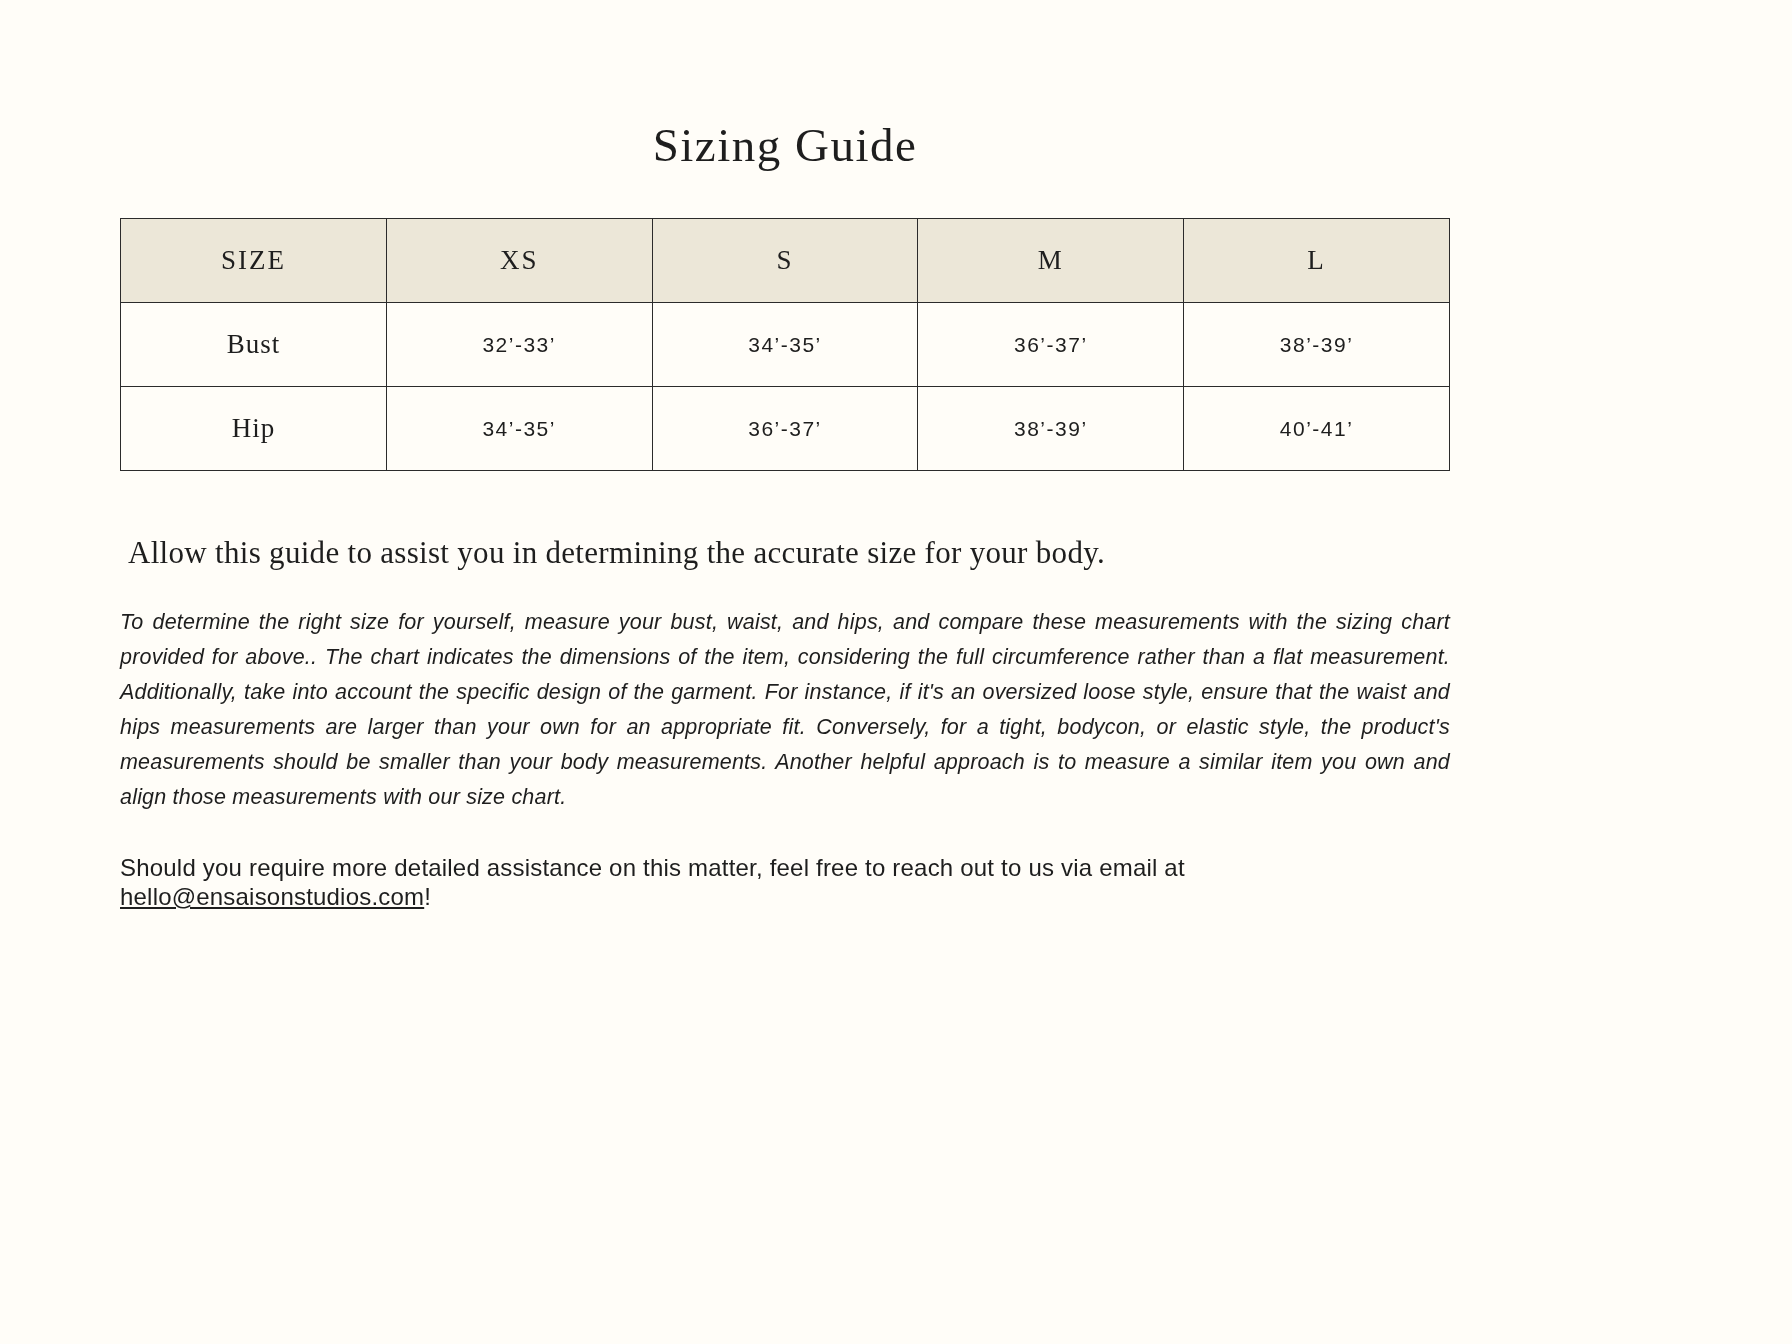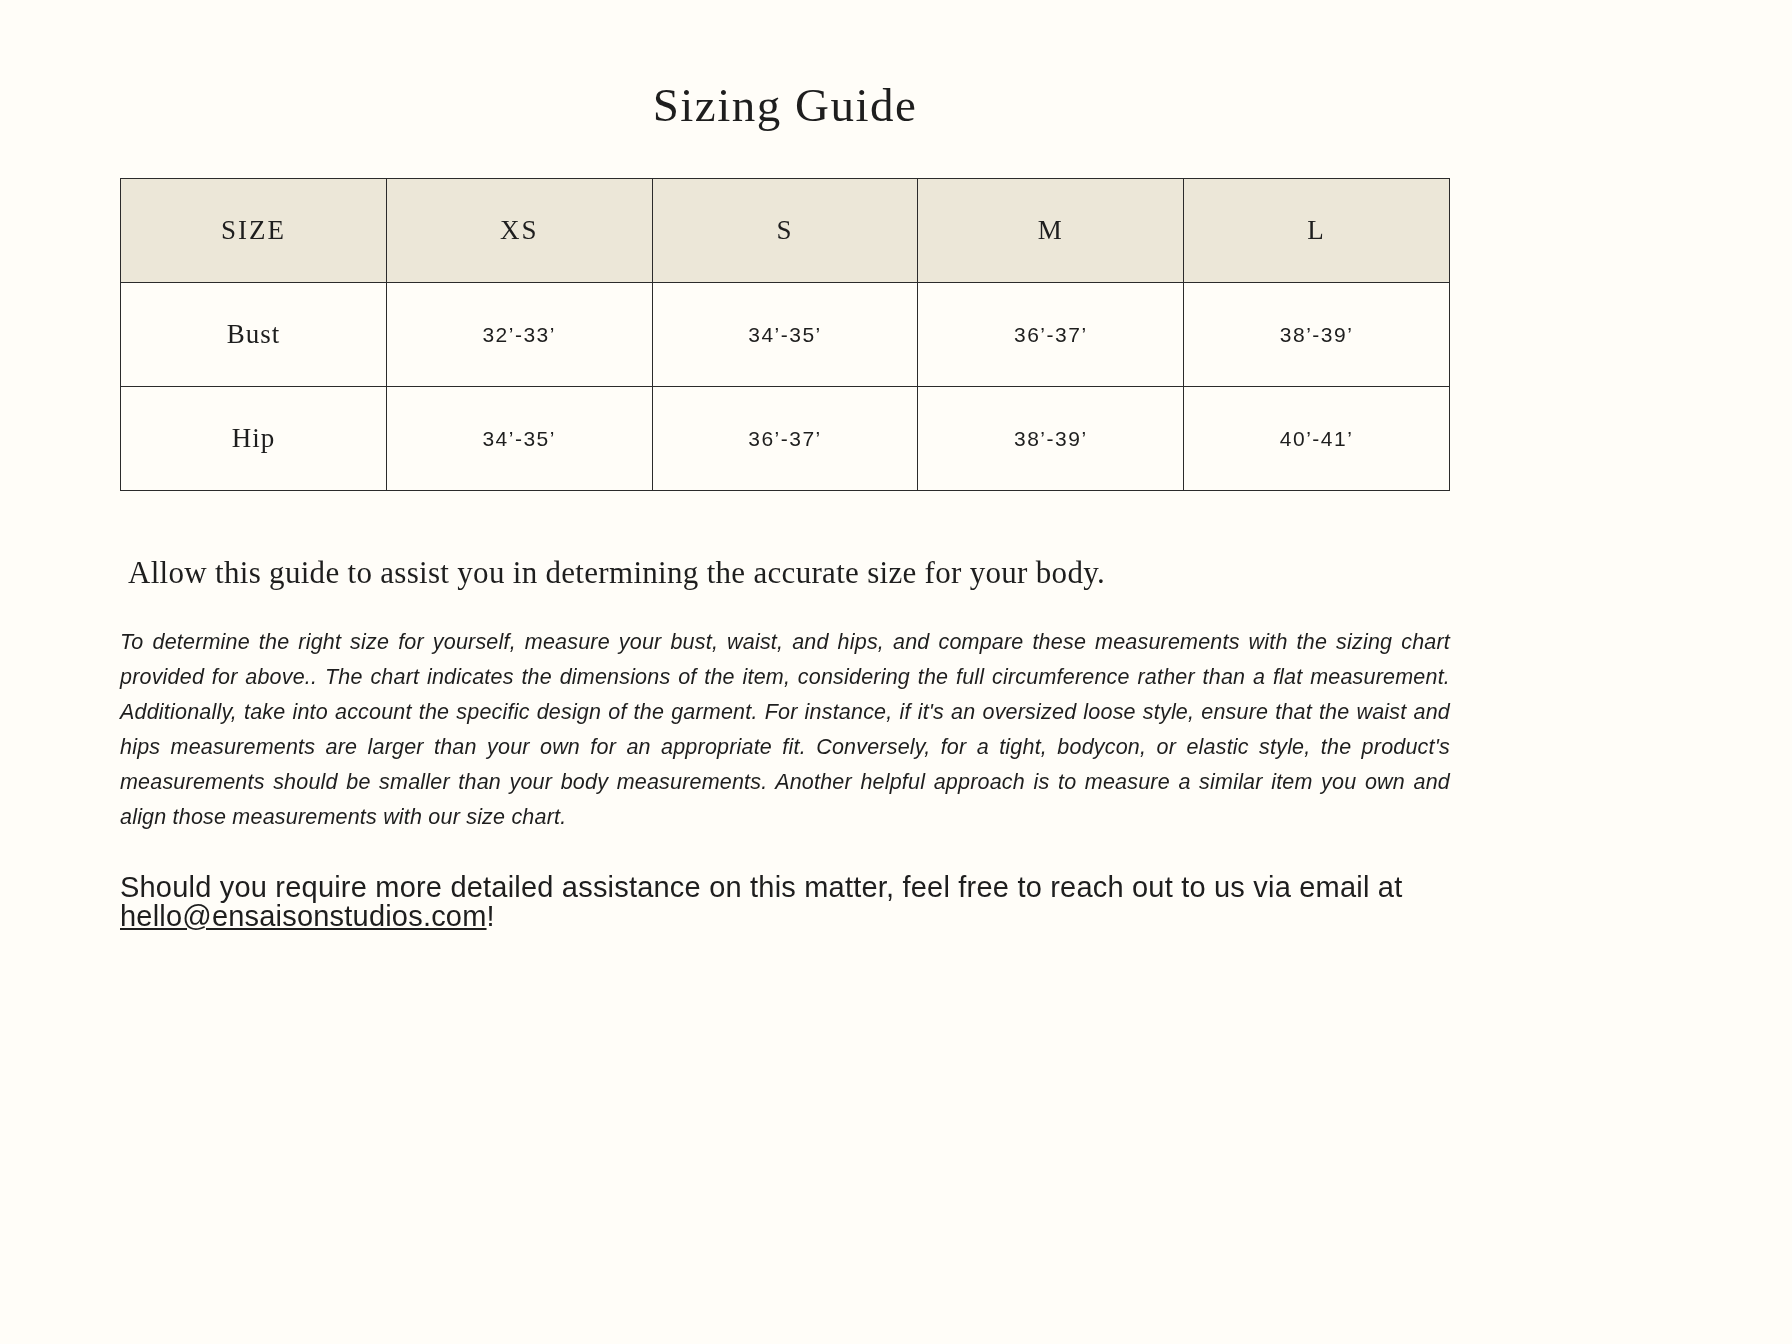--- a/index.html
+++ b/index.html
@@ -14,40 +14,40 @@
     width:1792px;
     height:1344px;
     background:var(--bg);
     color:var(--text);
     font-family:"Liberation Sans", sans-serif;
     overflow:hidden;
   }
   .content{
     width:1330px;
     margin-left:120px;
-    padding-top:78px;
+    padding-top:118px;
   }
   h1.page-title{
     margin:0 0 46px 0;
     text-align:center;
     font-family:"Liberation Serif", "DejaVu Serif", serif;
     font-weight:400;
     font-size:47px;
     letter-spacing:1.5px;
     color:var(--text);
   }
   table.size-chart{
     width:100%;
     border-collapse:collapse;
     table-layout:fixed;
   }
   .size-chart th,
   .size-chart td{
     border:1.5px solid var(--border);
-    height:104px;
+    height:84px;
     text-align:center;
     vertical-align:middle;
     padding:0;
   }
   .size-chart thead th{
     background:var(--header-bg);
     font-family:"Liberation Serif", "DejaVu Serif", serif;
     font-weight:400;
     font-size:27px;
     letter-spacing:2px;
@@ -72,21 +72,21 @@
   p.body-text{
     margin:34px 0 0 0;
     font-size:21.5px;
     line-height:35px;
     text-align:justify;
     letter-spacing:0.2px;
     font-style:italic;
   }
   p.contact-line{
     margin:38px 0 0 0;
-    font-size:29px;
+    font-size:24px;
     line-height:29px;
     letter-spacing:0.2px;
   }
   a.email-link{
     color:var(--text);
     text-decoration:underline;
     cursor:pointer;
   }
 </style>
 </head>

